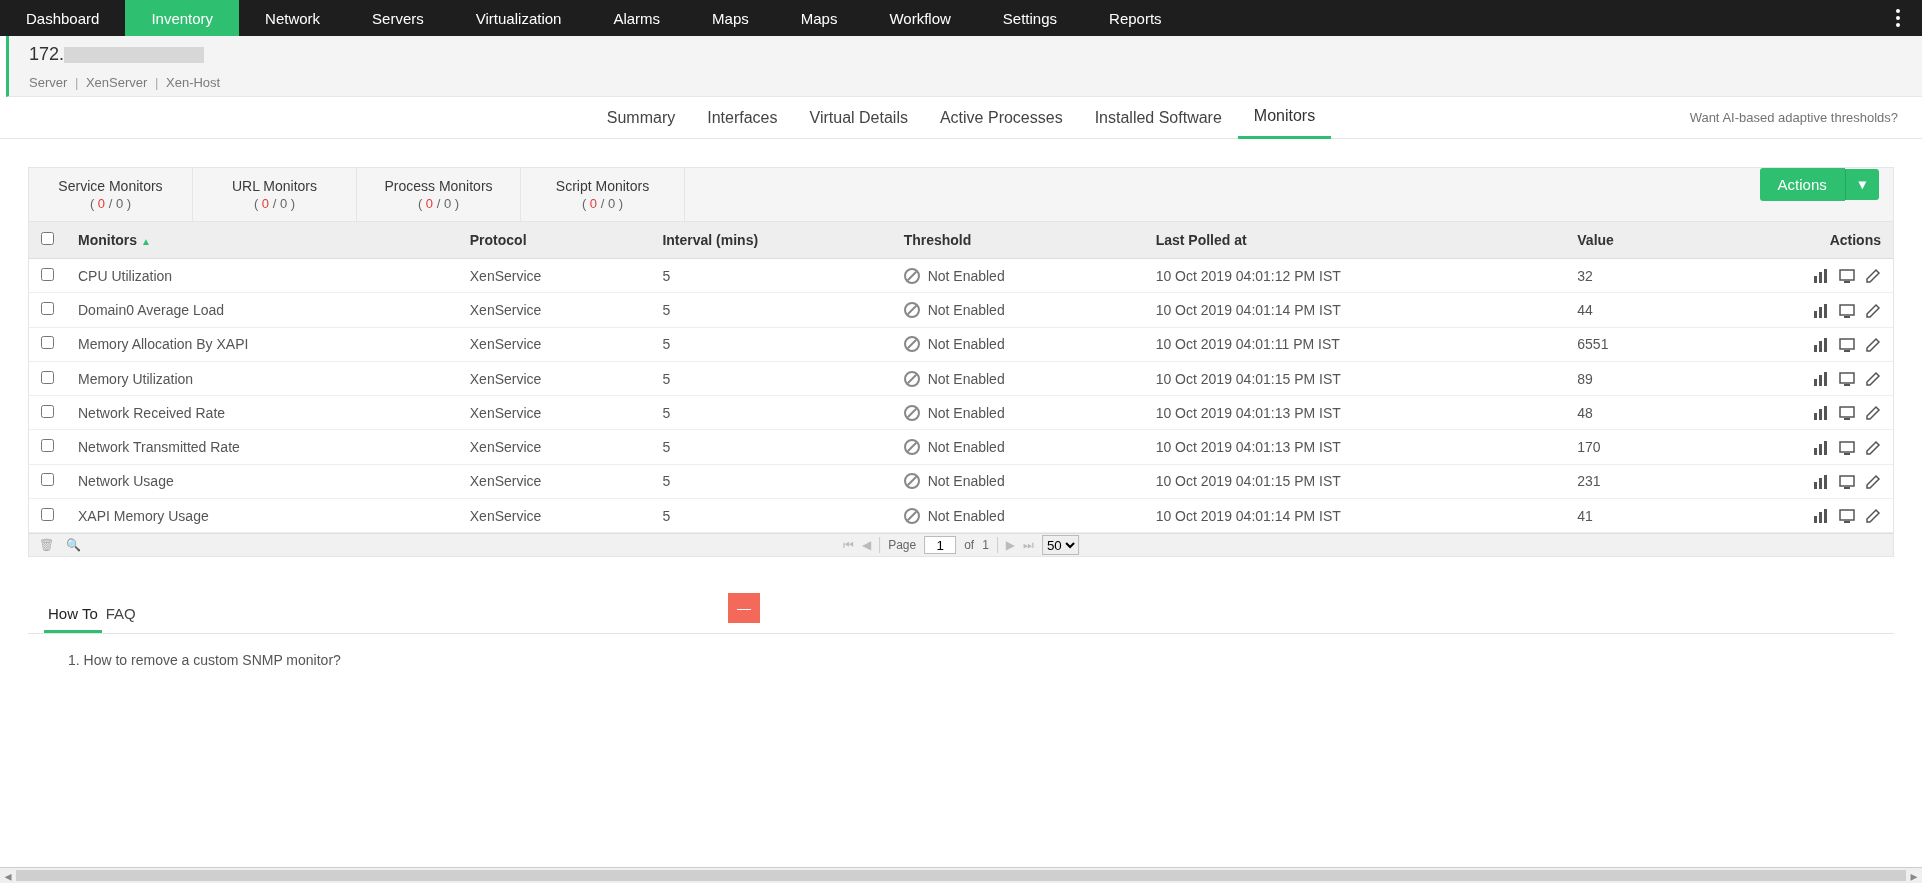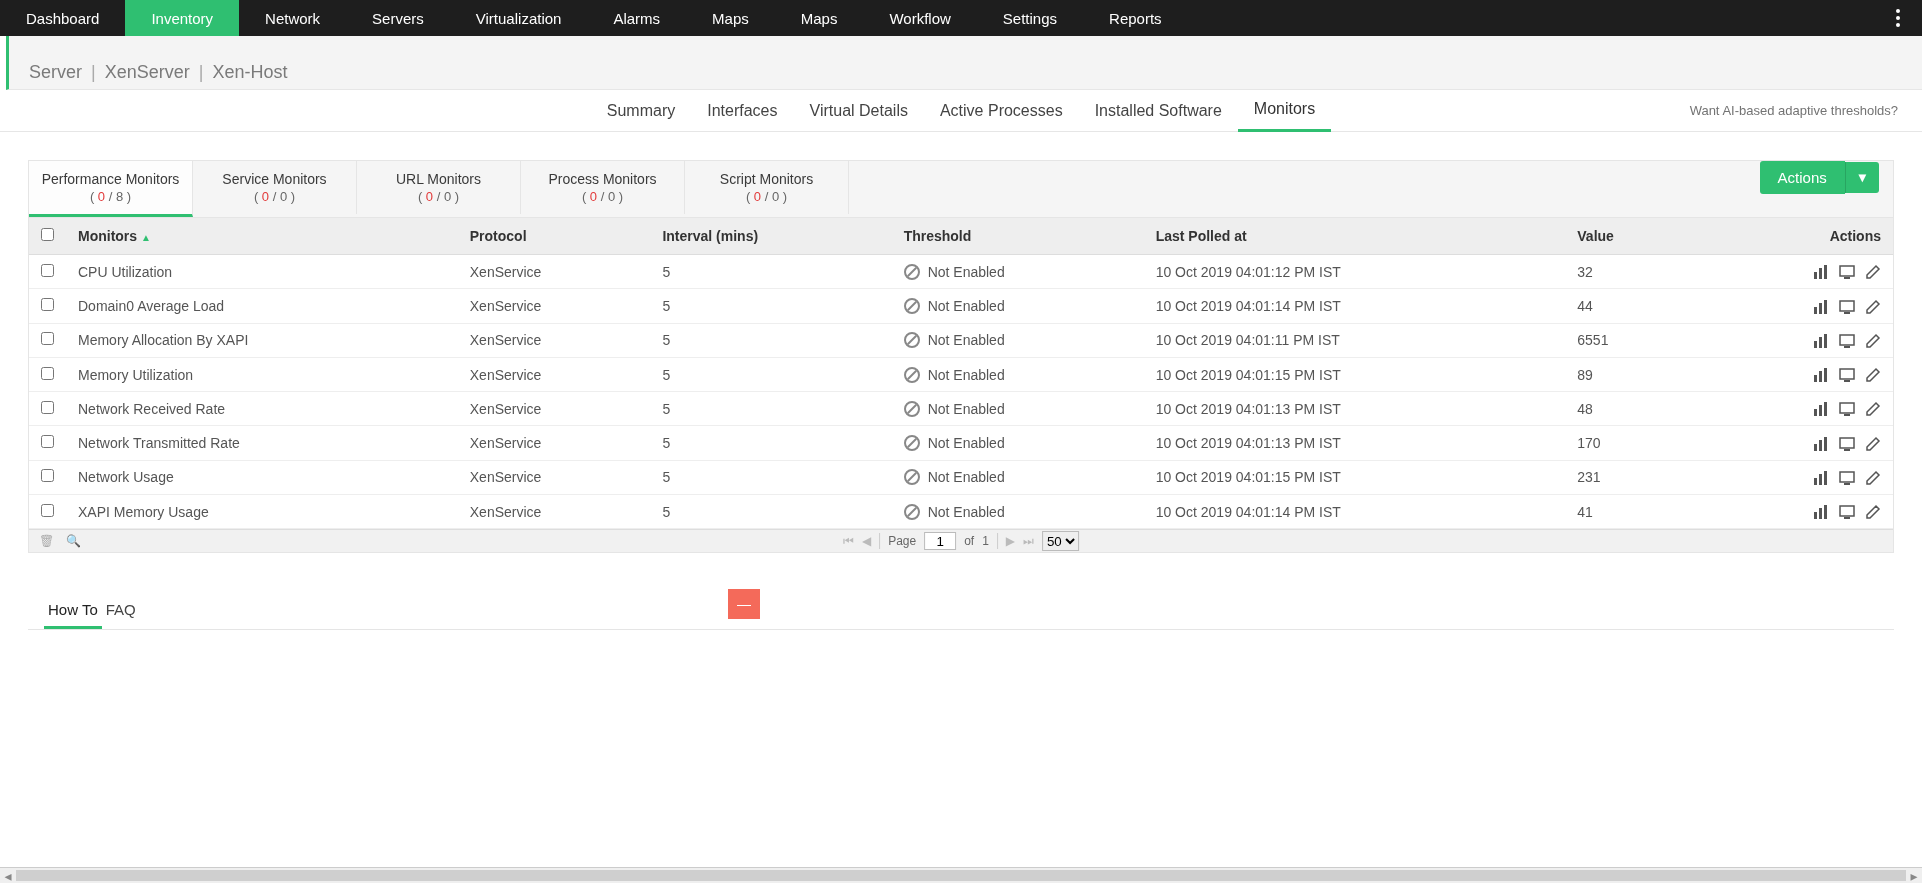--- a/index.html
+++ b/index.html
@@ -7,21 +7,21 @@
 
 .topnav{background:#1e1e1e;height:36px;display:flex;align-items:stretch;position:relative;}
 .topnav .item{color:#fff;padding:0 26px;display:flex;align-items:center;font-size:15px;cursor:pointer;}
 .topnav .item.active{background:#2fbf71;}
 .topnav .kebab{position:absolute;right:12px;top:0;height:36px;width:24px;display:flex;flex-direction:column;justify-content:center;align-items:center;gap:3px;cursor:pointer;}
 .topnav .kebab span{width:4px;height:4px;background:#fff;border-radius:50%;}
 
 .subheader{background:#f4f4f4;border-bottom:1px solid #e6e6e6;padding:8px 20px 6px 20px;border-left:3px solid #2fbf71;margin-left:6px;}
 .subheader .title{font-size:18px;color:#333;}
 .subheader .title .redact{background:#d7d7d7;display:inline-block;width:140px;height:16px;vertical-align:middle;}
-.subheader .crumbs{font-size:18px;color:#7a7a7a;margin-top:18px;}
+.subheader .crumbs{font-size:13px;color:#7a7a7a;margin-top:10px;}
 .subheader .crumbs .sep{margin:0 4px;color:#aaa;}
 
 .subnav{display:flex;justify-content:center;align-items:center;height:42px;border-bottom:1px solid #e6e6e6;position:relative;}
 .subnav .sitem{padding:0 16px;height:42px;display:flex;align-items:center;font-size:16px;color:#444;cursor:pointer;}
 .subnav .sitem.active{color:#333;border-bottom:3px solid #2fbf71;}
 .subnav .rightlink{position:absolute;right:24px;color:#737373;font-size:13px;cursor:pointer;}
 
 .content{padding:28px 28px 0 28px;}
 
 .monitor-tabs-row{display:flex;align-items:flex-start;background:#f5f5f5;border:1px solid #e5e5e5;border-bottom:none;}
@@ -85,20 +85,23 @@
   <div class="item">Settings</div>
   <div class="item">Reports</div>
   <div class="kebab">
       <span></span>
       <span></span>
       <span></span>
     </div>
 </div>
 
 <div class="subheader">
+  <div class="title">
+    <span>172.</span><span class="redact"></span>
+  </div>
   <div class="crumbs">
     <span>Server</span>
     <span class="sep">|</span>
     <span>XenServer</span>
     <span class="sep">|</span>
     <span>Xen-Host</span>
   </div>
 </div>
 
 <div class="subnav">
@@ -107,24 +110,20 @@
   <div class="sitem">Virtual Details</div>
   <div class="sitem">Active Processes</div>
   <div class="sitem">Installed Software</div>
   <div class="sitem active">Monitors</div>
   <div class="rightlink">Want AI-based adaptive thresholds?</div>
 </div>
 
 <div class="content">
 
   <div class="monitor-tabs-row">
-    <div class="mtab active">
-      <div class="mtitle">Performance Monitors</div>
-      <div class="mcount">( <span class="red">0</span> / <span>8</span> )</div>
-    </div>
     <div class="mtab">
       <div class="mtitle">Service Monitors</div>
       <div class="mcount">( <span class="red">0</span> / <span>0</span> )</div>
     </div>
     <div class="mtab">
       <div class="mtitle">URL Monitors</div>
       <div class="mcount">( <span class="red">0</span> / <span>0</span> )</div>
     </div>
     <div class="mtab">
       <div class="mtitle">Process Monitors</div>
@@ -371,20 +370,23 @@
       </div>
     </div>
   </div>
 
   <div class="howto-section">
     <div class="red-square">—</div>
     <div class="howto-tabs">
       <div class="htab active">How To</div>
       <div class="htab">FAQ</div>
     </div>
+    <div class="howto-body">
+      <div>1. How to remove a custom SNMP monitor?</div>
+    </div>
   </div>
 
 </div>
 
 <div class="hscroll">
   <div class="harrow">◂</div>
   <div class="htrack"></div>
   <div class="harrow">▸</div>
 </div>
 

